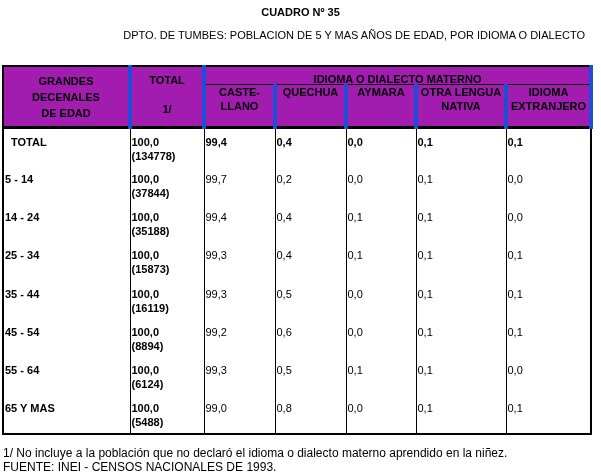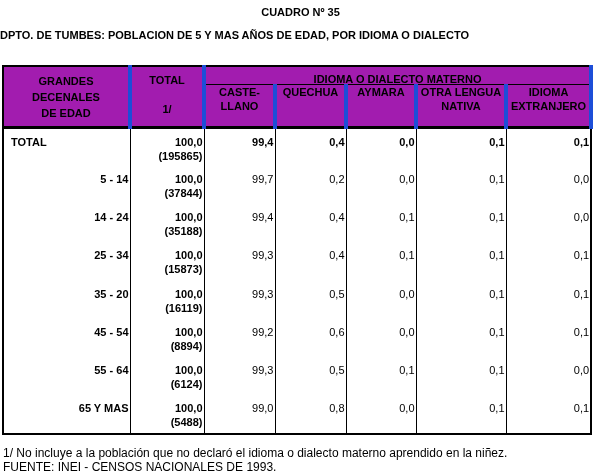--- a/index.html
+++ b/index.html
@@ -12,21 +12,21 @@
     font-family: "Liberation Sans", sans-serif;
     color: #000000;
     overflow: hidden;
   }
   .title {
     position: absolute; top: 6px; left: 0; width: 601px;
     text-align: center; font-size: 11px; font-weight: bold;
   }
   .subtitle {
     position: absolute; top: 28px; left: 0; width: 585px;
-    text-align: left; font-size: 11px; font-weight: bold; line-height: 14px;
+    text-align: right; font-size: 11px; font-weight: normal; line-height: 14px;
   }
   table.census {
     position: absolute; top: 65px; left: 2px;
     width: 588px;
     border-collapse: collapse; table-layout: fixed;
     border: 2px solid #000;
   }
   th, td { overflow: hidden; }
   thead th {
     background: #a21caf;
@@ -57,21 +57,21 @@
     height: 41px;
     vertical-align: top; text-align: center; line-height: 14px;
     border-bottom: 3px solid #000;
   }
   tr.sub-row th .pad { }
   tbody tr { height: 38.25px; }
   tbody td {
     border-left: 1px solid #000; border-right: 1px solid #000;
     border-top: 0; border-bottom: 0;
     vertical-align: top; padding-top: 6px;
-    font-size: 11px; line-height: 14px; text-align: right;
+    font-size: 11px; line-height: 14px; text-align: left;
   }
   tbody td.age-left { text-align: left; padding-left: 7px; }
   tbody td.bold, tbody tr.row-total td { font-weight: bold; }
   .notes {
     position: absolute; top: 446px; left: 3px; width: 595px;
     font-size: 12px; font-weight: normal; line-height: 14px;
   }
 </style>
 </head>
 <body>
@@ -128,21 +128,21 @@
         <div class="pad">IDIOMA</div>
         <div>EXTRANJERO</div>
       </th>
     </tr>
   </thead>
   <tbody>
     <tr class="row-total">
       <td class="age-left">TOTAL</td>
       <td class="bold">
         <div>100,0</div>
-        <div>(195865)</div>
+        <div>(134778)</div>
       </td>
       <td>99,4</td>
       <td>0,4</td>
       <td>0,0</td>
       <td>0,1</td>
       <td>0,1</td>
     </tr>
     <tr>
       <td class="bold">5 - 14</td>
       <td class="bold">
@@ -173,21 +173,21 @@
         <div>100,0</div>
         <div>(15873)</div>
       </td>
       <td>99,3</td>
       <td>0,4</td>
       <td>0,1</td>
       <td>0,1</td>
       <td>0,1</td>
     </tr>
     <tr>
-      <td class="bold">35 - 20</td>
+      <td class="bold">35 - 44</td>
       <td class="bold">
         <div>100,0</div>
         <div>(16119)</div>
       </td>
       <td>99,3</td>
       <td>0,5</td>
       <td>0,0</td>
       <td>0,1</td>
       <td>0,1</td>
     </tr>

